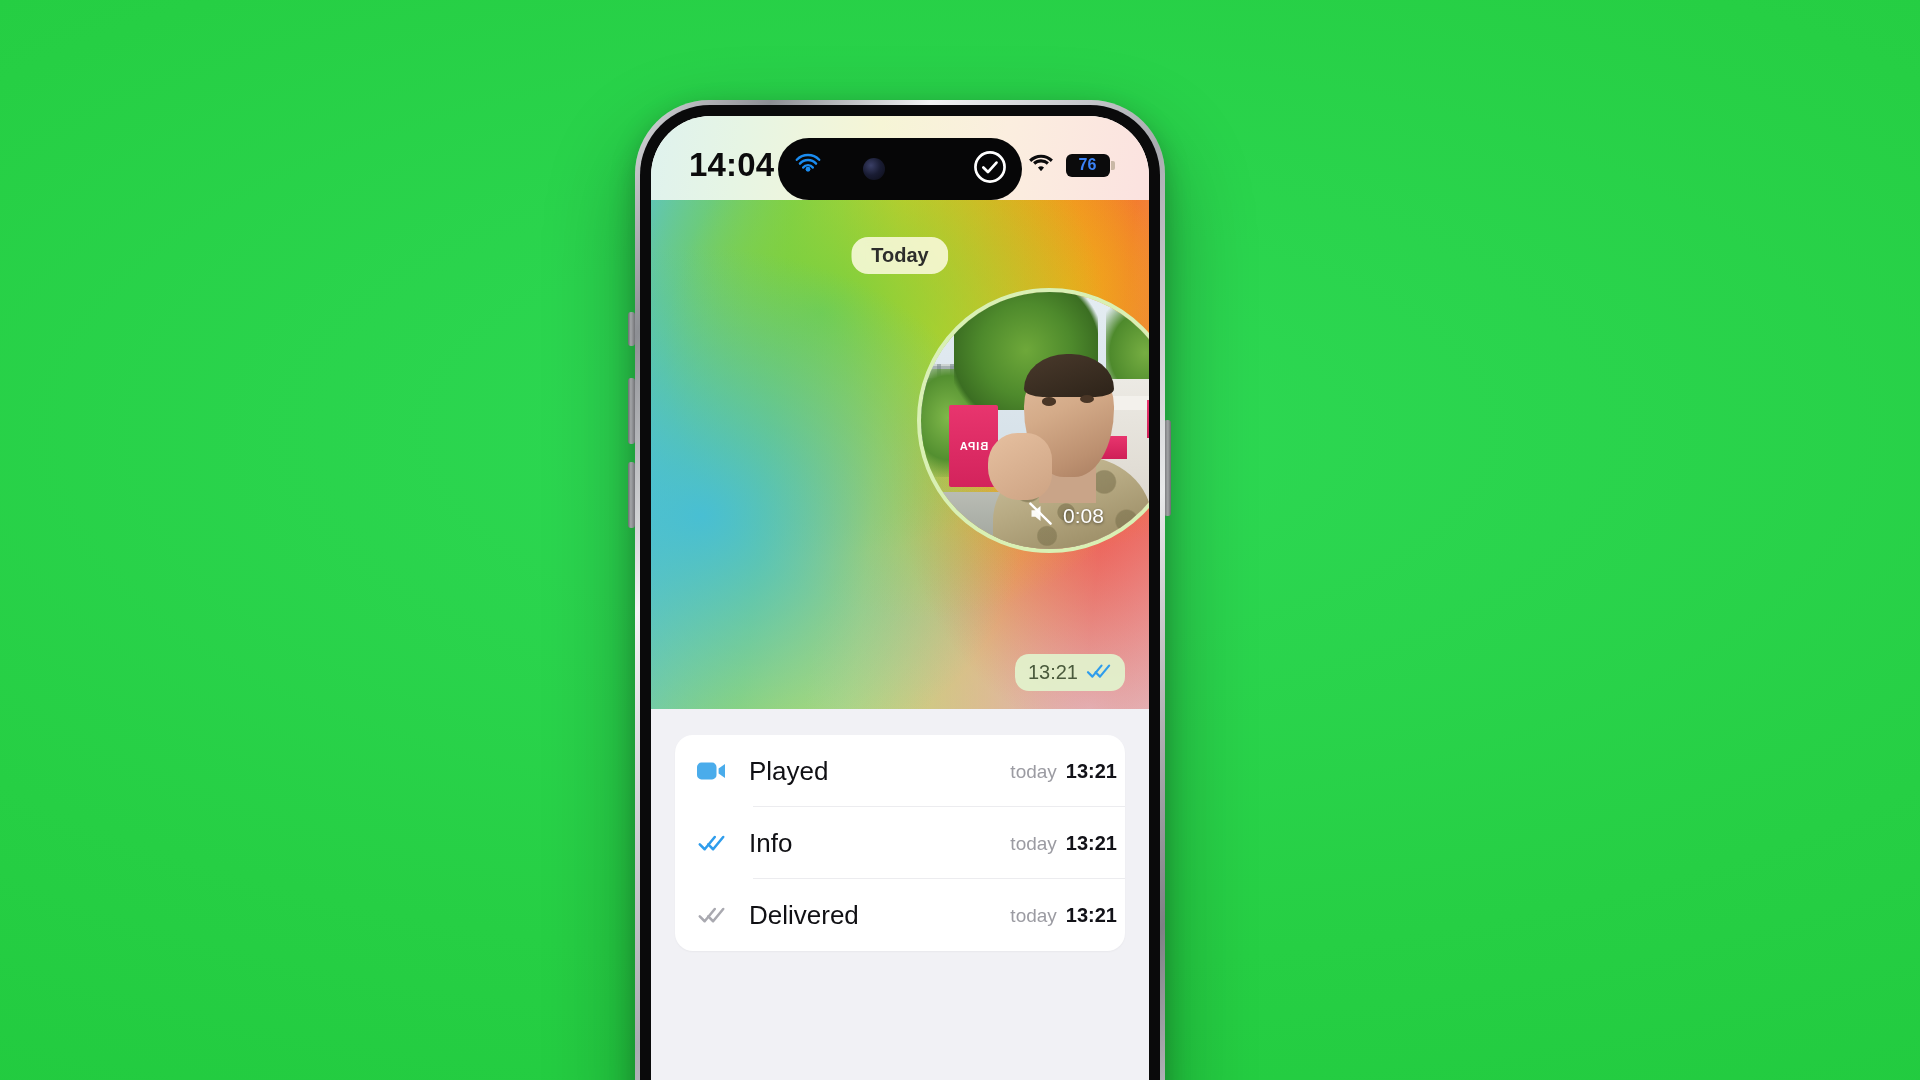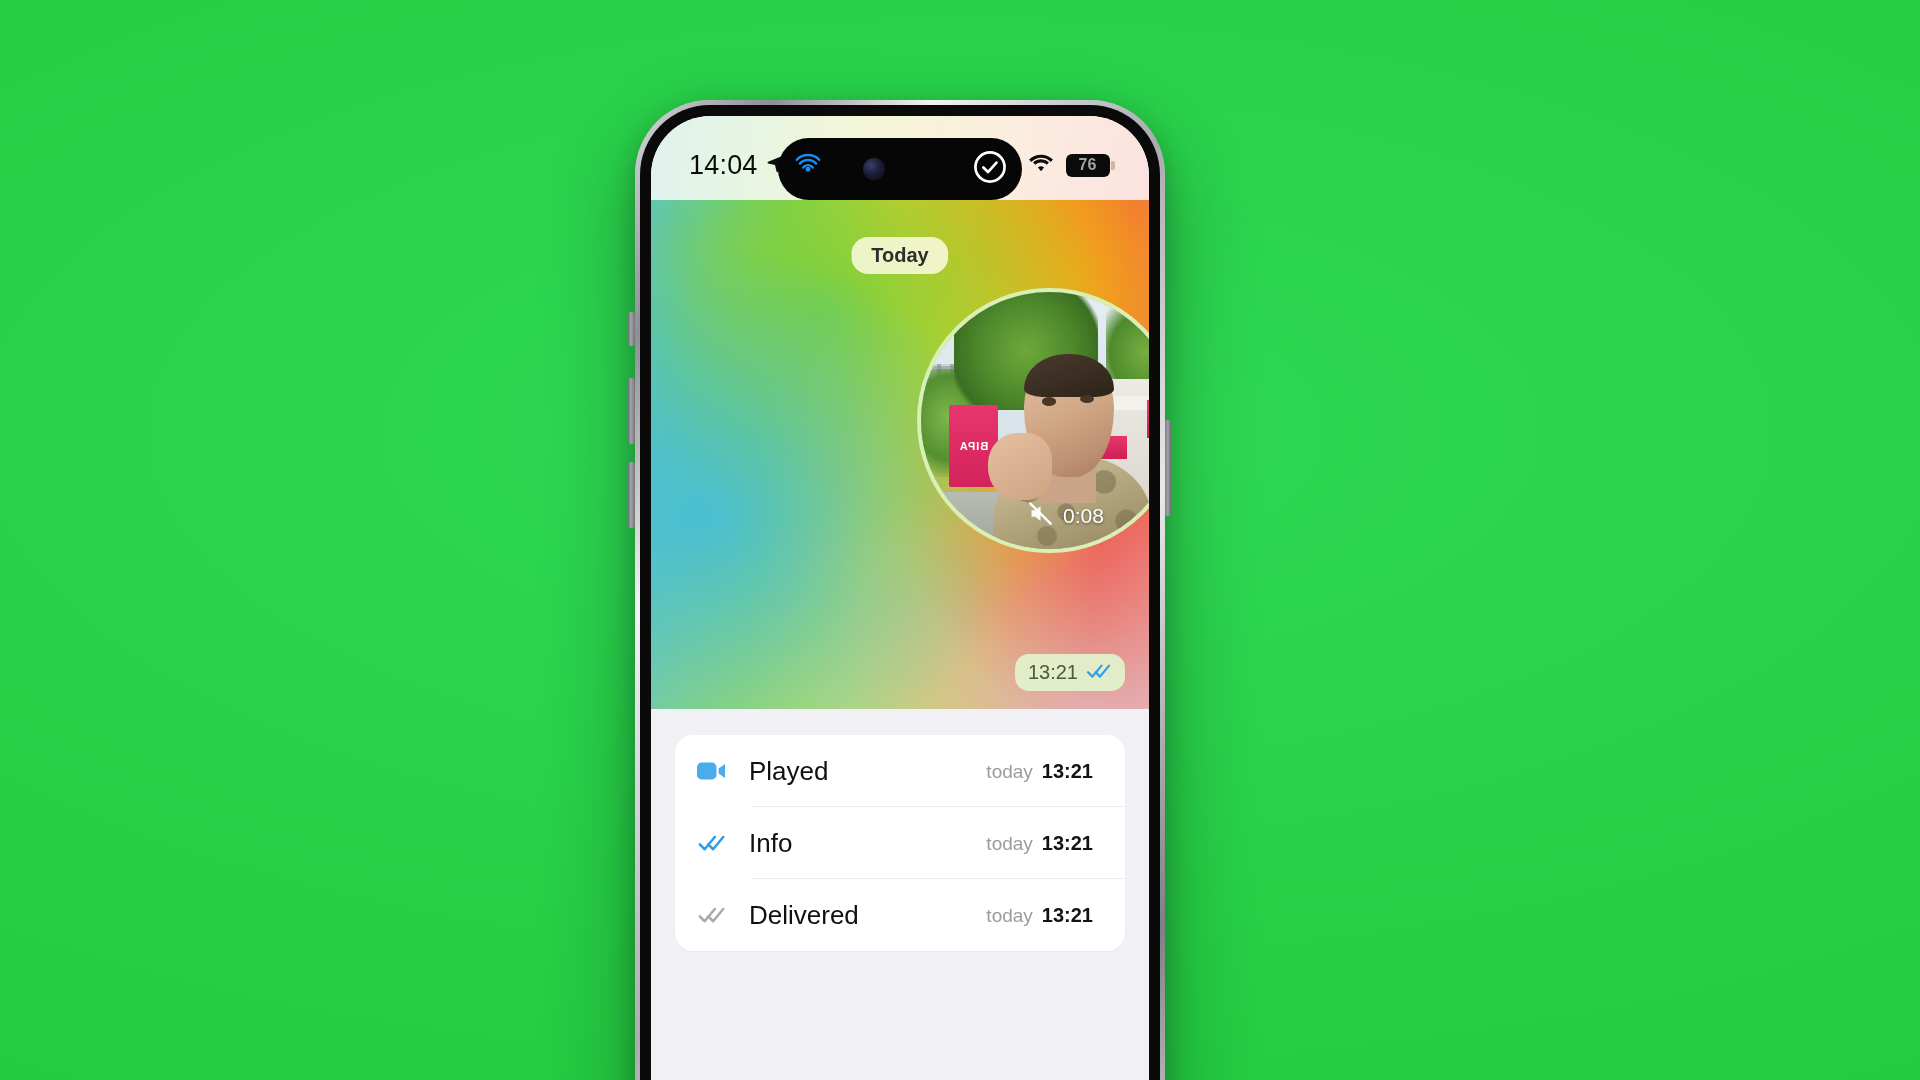--- a/index.html
+++ b/index.html
@@ -52,21 +52,21 @@
                 background:linear-gradient(90deg,#9a9ca1,#d2d4d7 55%,#85878c 100%); }
 
   
   #statusbar {
     position:relative; height:84px;
     background:linear-gradient(100deg,#dff2ee 0%,#e6f5e4 18%,#f6f5d6 45%,#fbeedf 70%,#fbe2e0 100%);
     display:flex; align-items:center;
     padding:0 34px 0 38px;
   }
   #sb-left { display:flex; align-items:center; gap:7px; margin-top:14px; }
-  #sb-time { font-size:27px; font-weight:400; color:#0b0b0c; letter-spacing:.2px; }
+  #sb-time { font-size:33px; font-weight:700; color:#0b0b0c; letter-spacing:.2px; }
   #sb-right { display:flex; align-items:center; gap:11px; margin-left:auto; margin-top:14px; }
 
   
   #island {
     position:absolute; left:50%; transform:translateX(-50%);
     top:22px; width:244px; height:62px; border-radius:34px;
     background:#060607;
     display:flex; align-items:center; justify-content:space-between;
     padding:0 13px;
   }
@@ -199,21 +199,21 @@
     position:relative; flex:1; background:#f1f1f5;
     padding:26px 24px 0 24px;
     height:calc(100% - 84px - 77px - 509px);
   }
   #info-card {
     background:#fff; border-radius:18px; overflow:hidden;
     box-shadow:0 1px 2px rgba(0,0,0,.04);
   }
   .info-row {
     display:flex; align-items:center;
-    height:72px; padding:0 32px 0 22px;
+    height:72px; padding:0 8px 0 22px;
     position:relative;
   }
   .ir-icon { width:40px; display:flex; align-items:center; justify-content:flex-start; }
   .ir-label { font-size:26px; color:#101014; margin-left:12px; }
   .ir-meta { margin-left:auto; display:flex; align-items:baseline; gap:9px; }
   .ir-day { font-size:19px; color:#9b9ba2; }
   .ir-time { font-size:20px; font-weight:700; color:#121218; }
   .divider {
     position:absolute; left:78px; right:0; bottom:0; height:1px; background:#ececef;
   }
@@ -286,21 +286,21 @@
         </span>
         <span>
           <svg width="28" height="21" viewBox="0 0 24 18" fill="#0b0b0c">
             <path d="M12 15.6l2.6-3.2a4 4 0 0 0-5.2 0z"></path>
             <path d="M12 8.2c1.9 0 3.7.7 5 1.9l1.8-2.2A10.2 10.2 0 0 0 12 5.3c-2.6 0-5 1-6.8 2.6l1.8 2.2a7.6 7.6 0 0 1 5-1.9z"></path>
             <path d="M12 1.5c-3.9 0-7.5 1.5-10.2 4l1.8 2.2A13 13 0 0 1 12 4.1c3.3 0 6.3 1.3 8.4 3.6l1.8-2.2A14.9 14.9 0 0 0 12 1.5z"></path>
           </svg>
         </span>
         <span style="display:flex;align-items:center;">
           <span style="position:relative;display:inline-block;width:44px;height:23px;border-radius:6px;background:#0b0b0c;">
-            <span style="position:absolute;inset:0;display:flex;align-items:center;justify-content:center;color:#a3a3a3;font-size:16px;font-weight:700;">76</span>
+            <span style="position:absolute;inset:0;display:flex;align-items:center;justify-content:center;color:#3b82f6;font-size:16px;font-weight:700;">76</span>
           </span>
           <span style="display:inline-block;width:4px;height:9px;border-radius:0 2px 2px 0;background:#c9b8a6;margin-left:1.5px;"></span>
         </span>
       </div>
     </div>
 
 
     <div id="chat">
 
       <div id="today-pill">Today</div>

